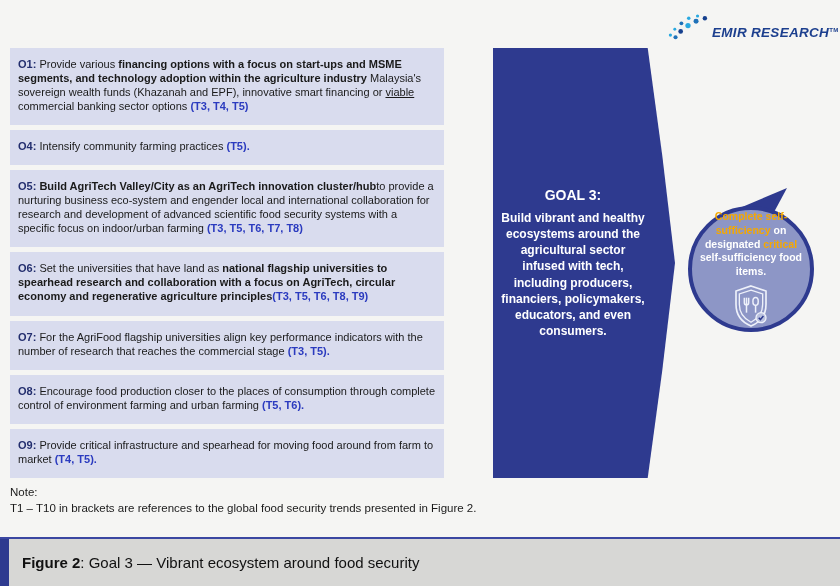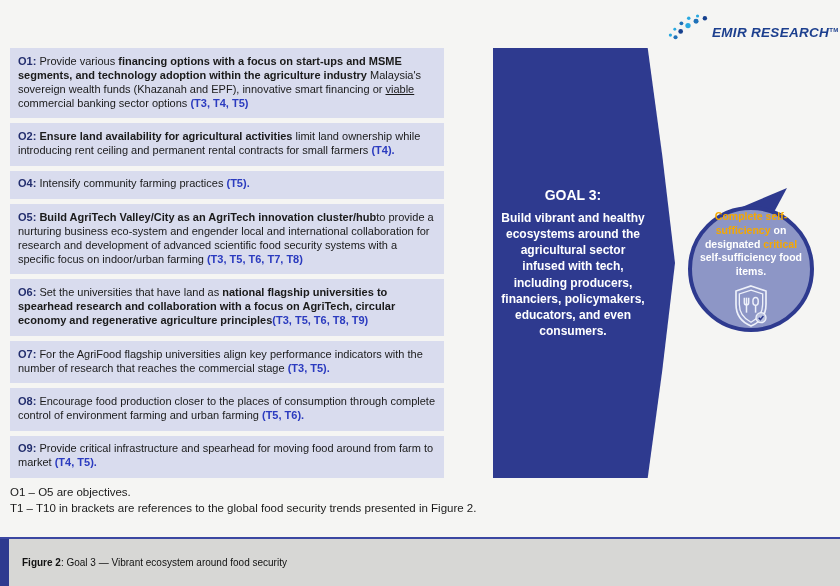--- a/index.html
+++ b/index.html
@@ -58,21 +58,21 @@
   .badge-icon{width:40px;height:44px;}
   
   .note{position:absolute;left:10px;top:484px;font-size:11.5px;color:#1a1a1a;line-height:1.4;}
   
   .caption-bar{
     position:absolute;left:0;top:537px;width:840px;height:49px;
     background:#d7d7d5;border-top:2px solid #3b47a1;box-sizing:border-box;
     display:flex;align-items:center;
   }
   .caption-left-bar{position:absolute;left:0;top:0;width:9px;height:47px;background:#2e3a8f;}
-  .caption-text{margin-left:22px;font-size:10px;color:#111111;}
+  .caption-text{margin-left:22px;font-size:15px;color:#111111;}
   .caption-text b{font-weight:bold;}
 </style>
 </head>
 <body>
 
 <div class="logo">
   <svg class="logo-dots" viewBox="0 0 60 36" aria-hidden="true">
     <circle cx="6" cy="29" r="2.2" fill="#2aa9e0"></circle>
     <circle cx="13" cy="32" r="2.8" fill="#1f71b8"></circle>
     <circle cx="12" cy="21" r="2.0" fill="#2aa9e0"></circle>
@@ -83,23 +83,20 @@
     <circle cx="41" cy="10" r="3.4" fill="#1f71b8"></circle>
     <circle cx="43" cy="3" r="2.2" fill="#2aa9e0"></circle>
     <circle cx="53" cy="6" r="3.0" fill="#16408e"></circle>
   </svg>
   <span class="logo-text"><span>EMIR RESEARCH</span><span class="logo-tm">TM</span></span>
 </div>
 
 <div class="objectives">
     <div class="obj-row">
       <div><span class="s-label">O1:</span><span class="s-r"> Provide various </span><span class="s-b">financing options with a focus on start-ups and MSME segments, and technology adoption within the agriculture industry</span><span class="s-r"> Malaysia's sovereign wealth funds (Khazanah and EPF), innovative smart financing or </span><span class="s-u">viable</span><span class="s-r"> commercial banking sector options </span><span class="s-ref">(T3, T4, T5)</span></div>
-    </div>
-    <div class="obj-row">
-      <div><span class="s-label">O2:</span><span class="s-r"> </span><span class="s-b">Ensure land availability for agricultural activities</span><span class="s-r"> limit land ownership while introducing rent ceiling and permanent rental contracts for small farmers </span><span class="s-ref">(T4).</span></div>
     </div>
     <div class="obj-row">
       <div><span class="s-label">O4:</span><span class="s-r"> Intensify community farming practices </span><span class="s-ref">(T5).</span></div>
     </div>
     <div class="obj-row">
       <div><span class="s-label">O5:</span><span class="s-r"> </span><span class="s-b">Build AgriTech Valley/City as an AgriTech innovation cluster/hub</span><span class="s-r">to provide a nurturing business eco-system and engender local and international collaboration for research and development of advanced scientific food security systems with a specific focus on indoor/urban farming </span><span class="s-ref">(T3, T5, T6, T7, T8)</span></div>
     </div>
     <div class="obj-row">
       <div><span class="s-label">O6:</span><span class="s-r"> Set the universities that have land as </span><span class="s-b">national flagship universities to spearhead research and collaboration with a focus on AgriTech, circular economy and regenerative agriculture principles</span><span class="s-ref">(T3, T5, T6, T8, T9)</span></div>
     </div>
@@ -133,20 +130,20 @@
     <path d="M16 16 v6 a2.6 2.6 0 0 0 5.2 0 v-6" fill="none" stroke="#eef1fa" stroke-width="1.8"></path>
     <line x1="18.6" y1="16" x2="18.6" y2="34" stroke="#eef1fa" stroke-width="1.8"></line>
     <ellipse cx="29.5" cy="20.5" rx="3.2" ry="4.6" fill="none" stroke="#eef1fa" stroke-width="1.8"></ellipse>
     <line x1="29.5" y1="25.1" x2="29.5" y2="34" stroke="#eef1fa" stroke-width="1.8"></line>
     <circle cx="36" cy="40" r="6" fill="#b9c0de" stroke="#eef1fa" stroke-width="1.6"></circle>
     <path d="M33.3 40 l2 2.2 l3.6-4.2" fill="none" stroke="#2e3a8f" stroke-width="1.8"></path>
   </svg>
 </div>
 
 <div class="note">
-    <div>O1 – O5 are objectives.</div>
+    <div>Note:</div>
     <div>T1 – T10 in brackets are references to the global food security trends presented in Figure 2.</div>
   </div>
 
 <div class="caption-bar">
   <div class="caption-left-bar"></div>
   <div class="caption-text"><b>Figure 2</b><span>: Goal 3 — Vibrant ecosystem around food security</span></div>
 </div>
 
 </body></html>

